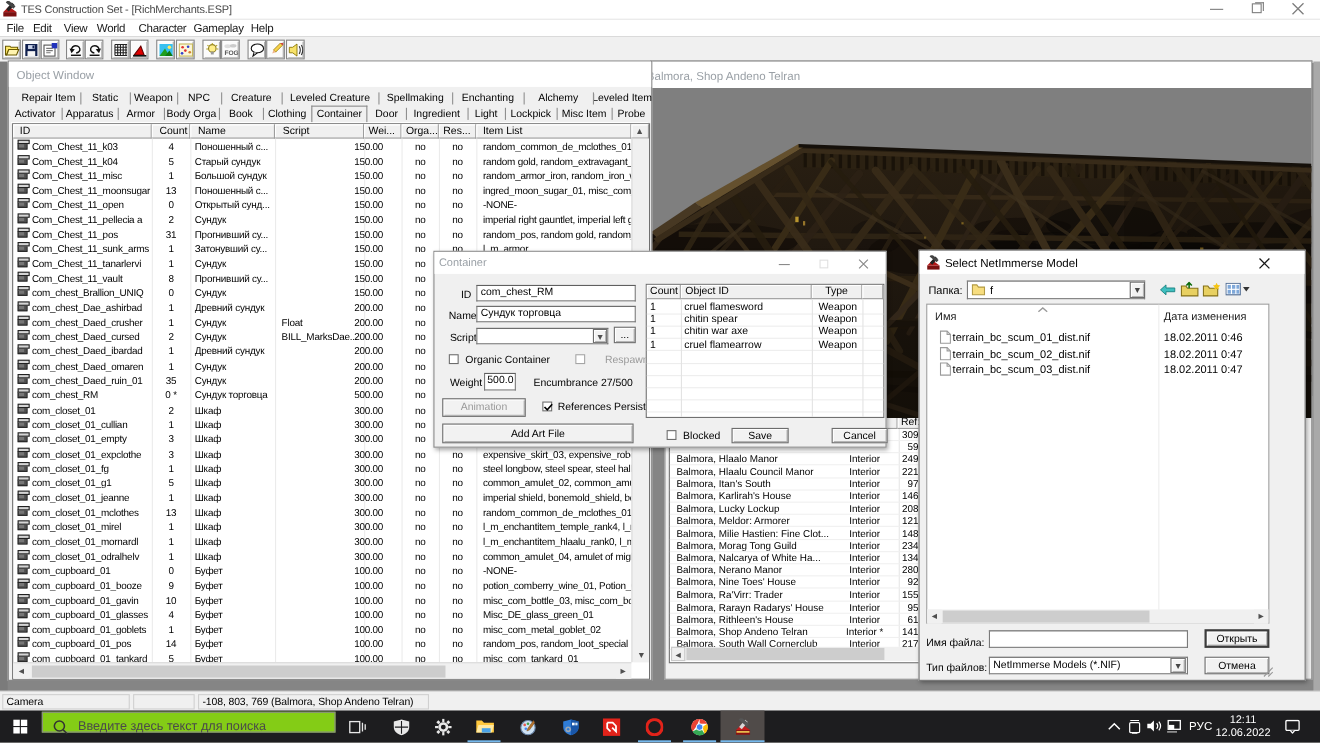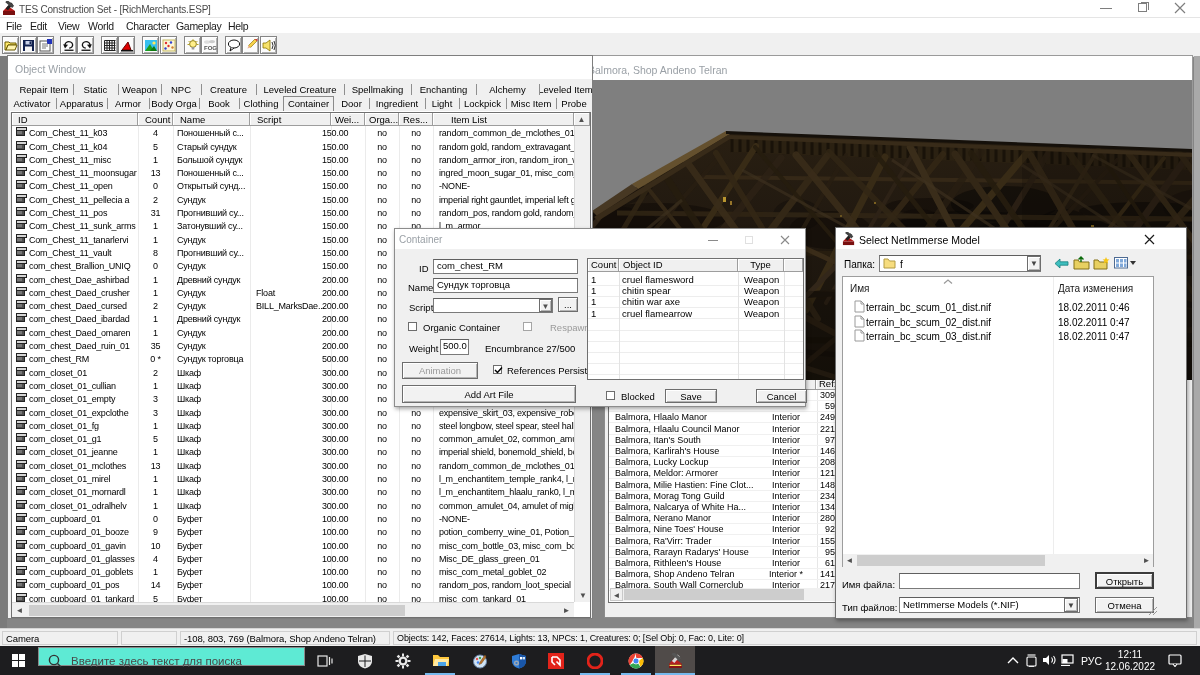--- a/index.html
+++ b/index.html
@@ -509,21 +509,21 @@
     <div class="tsep" style="left:548px;top:42px"></div>
     <div class="abs" style="left:2px;top:55px;width:579px;height:1px;background:#fff"></div>
     <div id="otable">
       <div class="hdrcell" style="left:0px;top:0;width:126px;height:13px;padding-left:6px;line-height:13px">ID</div>
       <div class="hdrcell" style="left:126px;top:0;width:35px;height:13px;padding-left:7px;line-height:13px">Count</div>
       <div class="hdrcell" style="left:161px;top:0;width:77px;height:13px;padding-left:7px;line-height:13px">Name</div>
       <div class="hdrcell" style="left:238px;top:0;width:81px;height:13px;padding-left:7px;line-height:13px">Script</div>
       <div class="hdrcell" style="left:319px;top:0;width:34px;height:13px;padding-left:4px;line-height:13px">Wei...</div>
       <div class="hdrcell" style="left:353px;top:0;width:34px;height:13px;padding-left:4px;line-height:13px">Orga...</div>
       <div class="hdrcell" style="left:387px;top:0;width:34px;height:13px;padding-left:4px;line-height:13px">Res...</div>
-      <div class="hdrcell" style="left:421px;top:0;width:141px;height:13px;padding-left:18px;line-height:13px">Item List</div>
+      <div class="hdrcell" style="left:421px;top:0;width:141px;height:13px;padding-left:6px;line-height:13px">Item List</div>
       <div class="hdrcell" style="left:562px;top:0;width:16px;height:13px;text-align:center;line-height:13px;color:#505050;font-size:8px">▲</div>
       <div class="abs" style="left:126px;top:13px;width:1px;height:476px;background:#ebebeb"></div>
       <div class="abs" style="left:161px;top:13px;width:1px;height:476px;background:#ebebeb"></div>
       <div class="abs" style="left:238px;top:13px;width:1px;height:476px;background:#ebebeb"></div>
       <div class="abs" style="left:319px;top:13px;width:1px;height:476px;background:#ebebeb"></div>
       <div class="abs" style="left:353px;top:13px;width:1px;height:476px;background:#ebebeb"></div>
       <div class="abs" style="left:387px;top:13px;width:1px;height:476px;background:#ebebeb"></div>
       <div class="abs" style="left:421px;top:13px;width:1px;height:476px;background:#ebebeb"></div>
       <div class="orow" style="top:15.2px">
         <i></i>
@@ -1088,30 +1088,29 @@
     <div class="btn" style="left:228px;top:370px;width:14px;height:14px;line-height:13px;font-size:8px;color:#444">▼</div>
     <div class="btn" style="left:259px;top:369px;width:59px;height:16px;line-height:15px">Отмена</div>
     <svg class="abs" style="left:312px;top:378px" width="10" height="10">
       <path d="M9 1 L1 9 M9 5 L5 9 M9 9 L9 9" stroke="#999" stroke-width="1"></path>
     </svg>
   </div>
 <div class="abs" style="left:0;top:628px;width:1200px;height:18px;background:#f0f0f0;border-top:1px solid #d5d5d5;z-index:8;font-size:9px;letter-spacing:-0.1px">
     <div class="abs" style="left:2px;top:2px;width:116px;height:14px;border:1px solid #d0d0d0;padding:1px 0 0 3px;white-space:nowrap;overflow:hidden;font-size:9.5px">Camera</div>
     <div class="abs" style="left:121px;top:2px;width:56px;height:14px;border:1px solid #d0d0d0;padding:1px 0 0 3px;white-space:nowrap;overflow:hidden;font-size:9.5px"></div>
     <div class="abs" style="left:180px;top:2px;width:210px;height:14px;border:1px solid #d0d0d0;padding:1px 0 0 3px;white-space:nowrap;overflow:hidden;font-size:9.5px">-108, 803, 769 (Balmora, Shop Andeno Telran)</div>
-    <div class="abs" style="left:393px;top:2px;width:804px;height:14px;border:1px solid #d0d0d0;padding:1px 0 0 3px;white-space:nowrap;overflow:hidden;font-size:9px">Objects: 142, Faces: 27614, Lights: 13, NPCs: 1, Creatures: 0; [Sel Obj: 0, Fac: 0, Lite: 0]</div>
   </div>
 <div class="abs" style="left:0;top:646px;width:1200px;height:29px;background:#1d1d1f;z-index:9">
     <svg class="abs" style="left:12px;top:8px" width="13" height="13">
       <rect x="0" y="0" width="6" height="6" fill="#fff"></rect>
       <rect x="7" y="0" width="6" height="6" fill="#fff"></rect>
       <rect x="0" y="7" width="6" height="6" fill="#fff"></rect>
       <rect x="7" y="7" width="6" height="6" fill="#fff"></rect>
     </svg>
-    <div class="abs" style="left:38px;top:1px;width:267px;height:19px;background:#5eead4;border:1px solid #8a8a8a">
+    <div class="abs" style="left:38px;top:1px;width:267px;height:19px;background:#84cc16;border:1px solid #8a8a8a">
       <svg class="abs" style="left:9px;top:6px" width="14" height="14">
         <circle cx="6" cy="6" r="4.6" fill="none" stroke="#333" stroke-width="1.4"></circle>
         <path d="M9.5 9.5 L13 13" stroke="#333" stroke-width="1.4"></path>
       </svg>
       <div class="abs" style="left:32px;top:7px;font-size:11.5px;color:#4a4a4a">Введите здесь текст для поиска</div>
     </div>
     <div class="abs" style="left:305px;top:0;width:40px;height:29px;">
       <svg style="position:absolute;left:12px;top:7px" width="17" height="16">
         <rect x="1" y="3" width="9" height="10" fill="none" stroke="#e8e8e8" stroke-width="1.2"></rect>
         <path d="M12.5 4 v8 M15 5.5 v5" stroke="#e8e8e8" stroke-width="1.2"></path>

